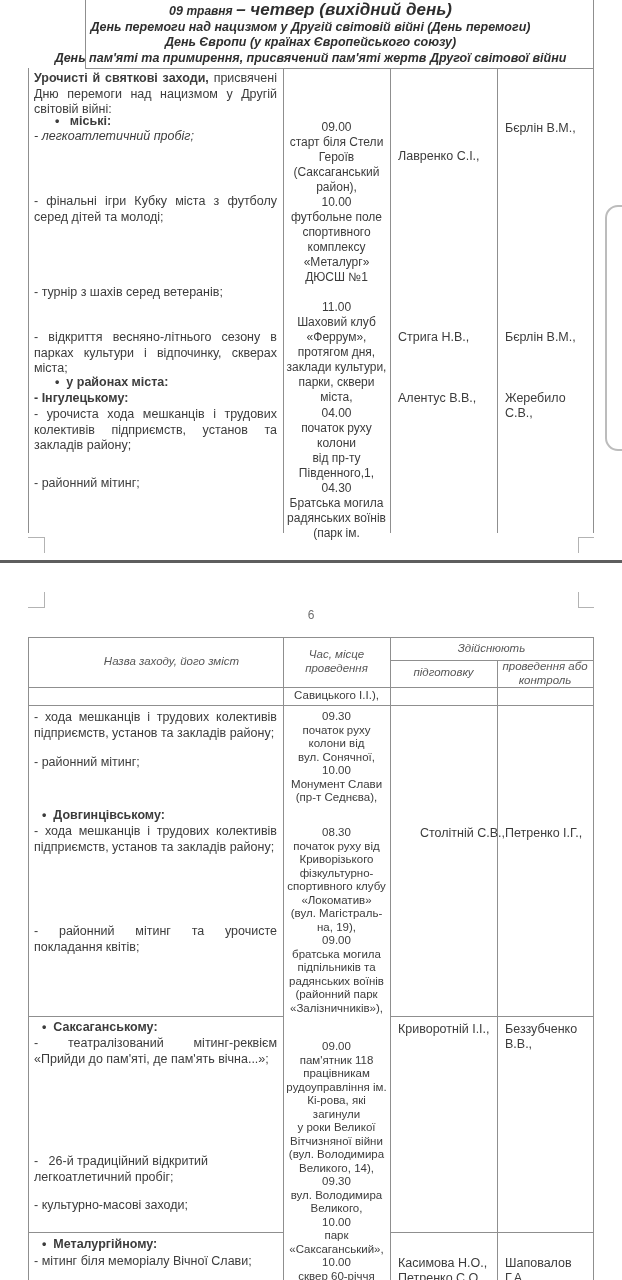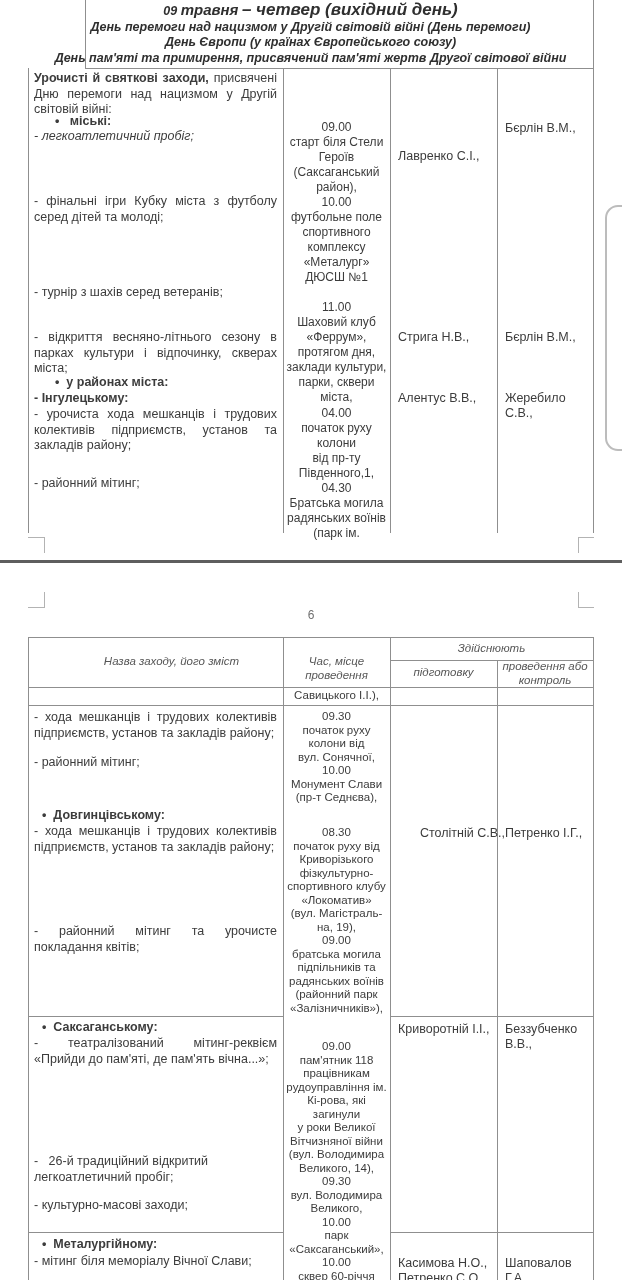--- a/index.html
+++ b/index.html
@@ -15,21 +15,21 @@
   .just{text-align:justify;}
   .pre{white-space:pre-line;}
   .ctr{text-align:center;white-space:pre-line;}
   .p1c2{font-size:12px;line-height:15px;}
   .p2c2{font-size:11.5px;line-height:13.5px;}
   .name{font-size:12.5px;line-height:14.5px;white-space:pre-line;}
   .hdr{position:absolute;font-style:italic;color:#565656;font-size:11.5px;
        line-height:13.5px;text-align:center;white-space:pre-line;}
   .datehdr{position:absolute;left:28px;top:2px;width:565px;text-align:center;
        font-weight:bold;font-style:italic;color:#2f2f2f;font-size:12.5px;line-height:15.5px;}
-  .dh-small{font-size:15px;text-align:right;}
+  .dh-small{font-size:12px;text-align:right;}
   .dh-mid{font-size:17px;}
   .pagenum{position:absolute;left:0;width:622px;text-align:center;color:#6f6f6f;
        font-size:12px;}
   .sep{position:absolute;left:0;width:622px;height:3px;background:#5e5e5e;}
   .scrollthumb{position:absolute;left:605px;top:205px;width:46px;height:242px;
        border:2px solid #bcbcbc;border-radius:13px;background:transparent;}
 </style>
 </head>
 <body>
 
@@ -140,21 +140,21 @@
       <div class="hl" style="left:28px;top:124px;width:566px;"></div>
       <div class="hl" style="left:28px;top:142px;width:566px;"></div>
       <div class="hl" style="left:28px;top:453px;width:255px;"></div>
       <div class="hl" style="left:390px;top:453px;width:203px;"></div>
       <div class="hl" style="left:28px;top:669px;width:255px;"></div>
       <div class="hl" style="left:390px;top:669px;width:203px;"></div>
     </div>
 
     <div>
       <div class="hdr" style="left:16px;top:92px;width:255px;margin-left:28px;">Назва заходу, його зміст</div>
-      <div class="hdr" style="left:283px;top:92px;width:107px;">Час, місце
+      <div class="hdr" style="left:283px;top:85px;width:107px;">Час, місце
 проведення</div>
       <div class="hdr" style="left:390px;top:79px;width:203px;">Здійснюють</div>
       <div class="hdr" style="left:390px;top:103px;width:107px;">підготовку</div>
       <div class="hdr" style="left:497px;top:97px;width:96px;">проведення або
 контроль</div>
     </div>
 
     <div class="blk ctr p2c2" style="left:284px;top:126px;width:105px;">Савицького І.І.),</div>
 
     <div>

